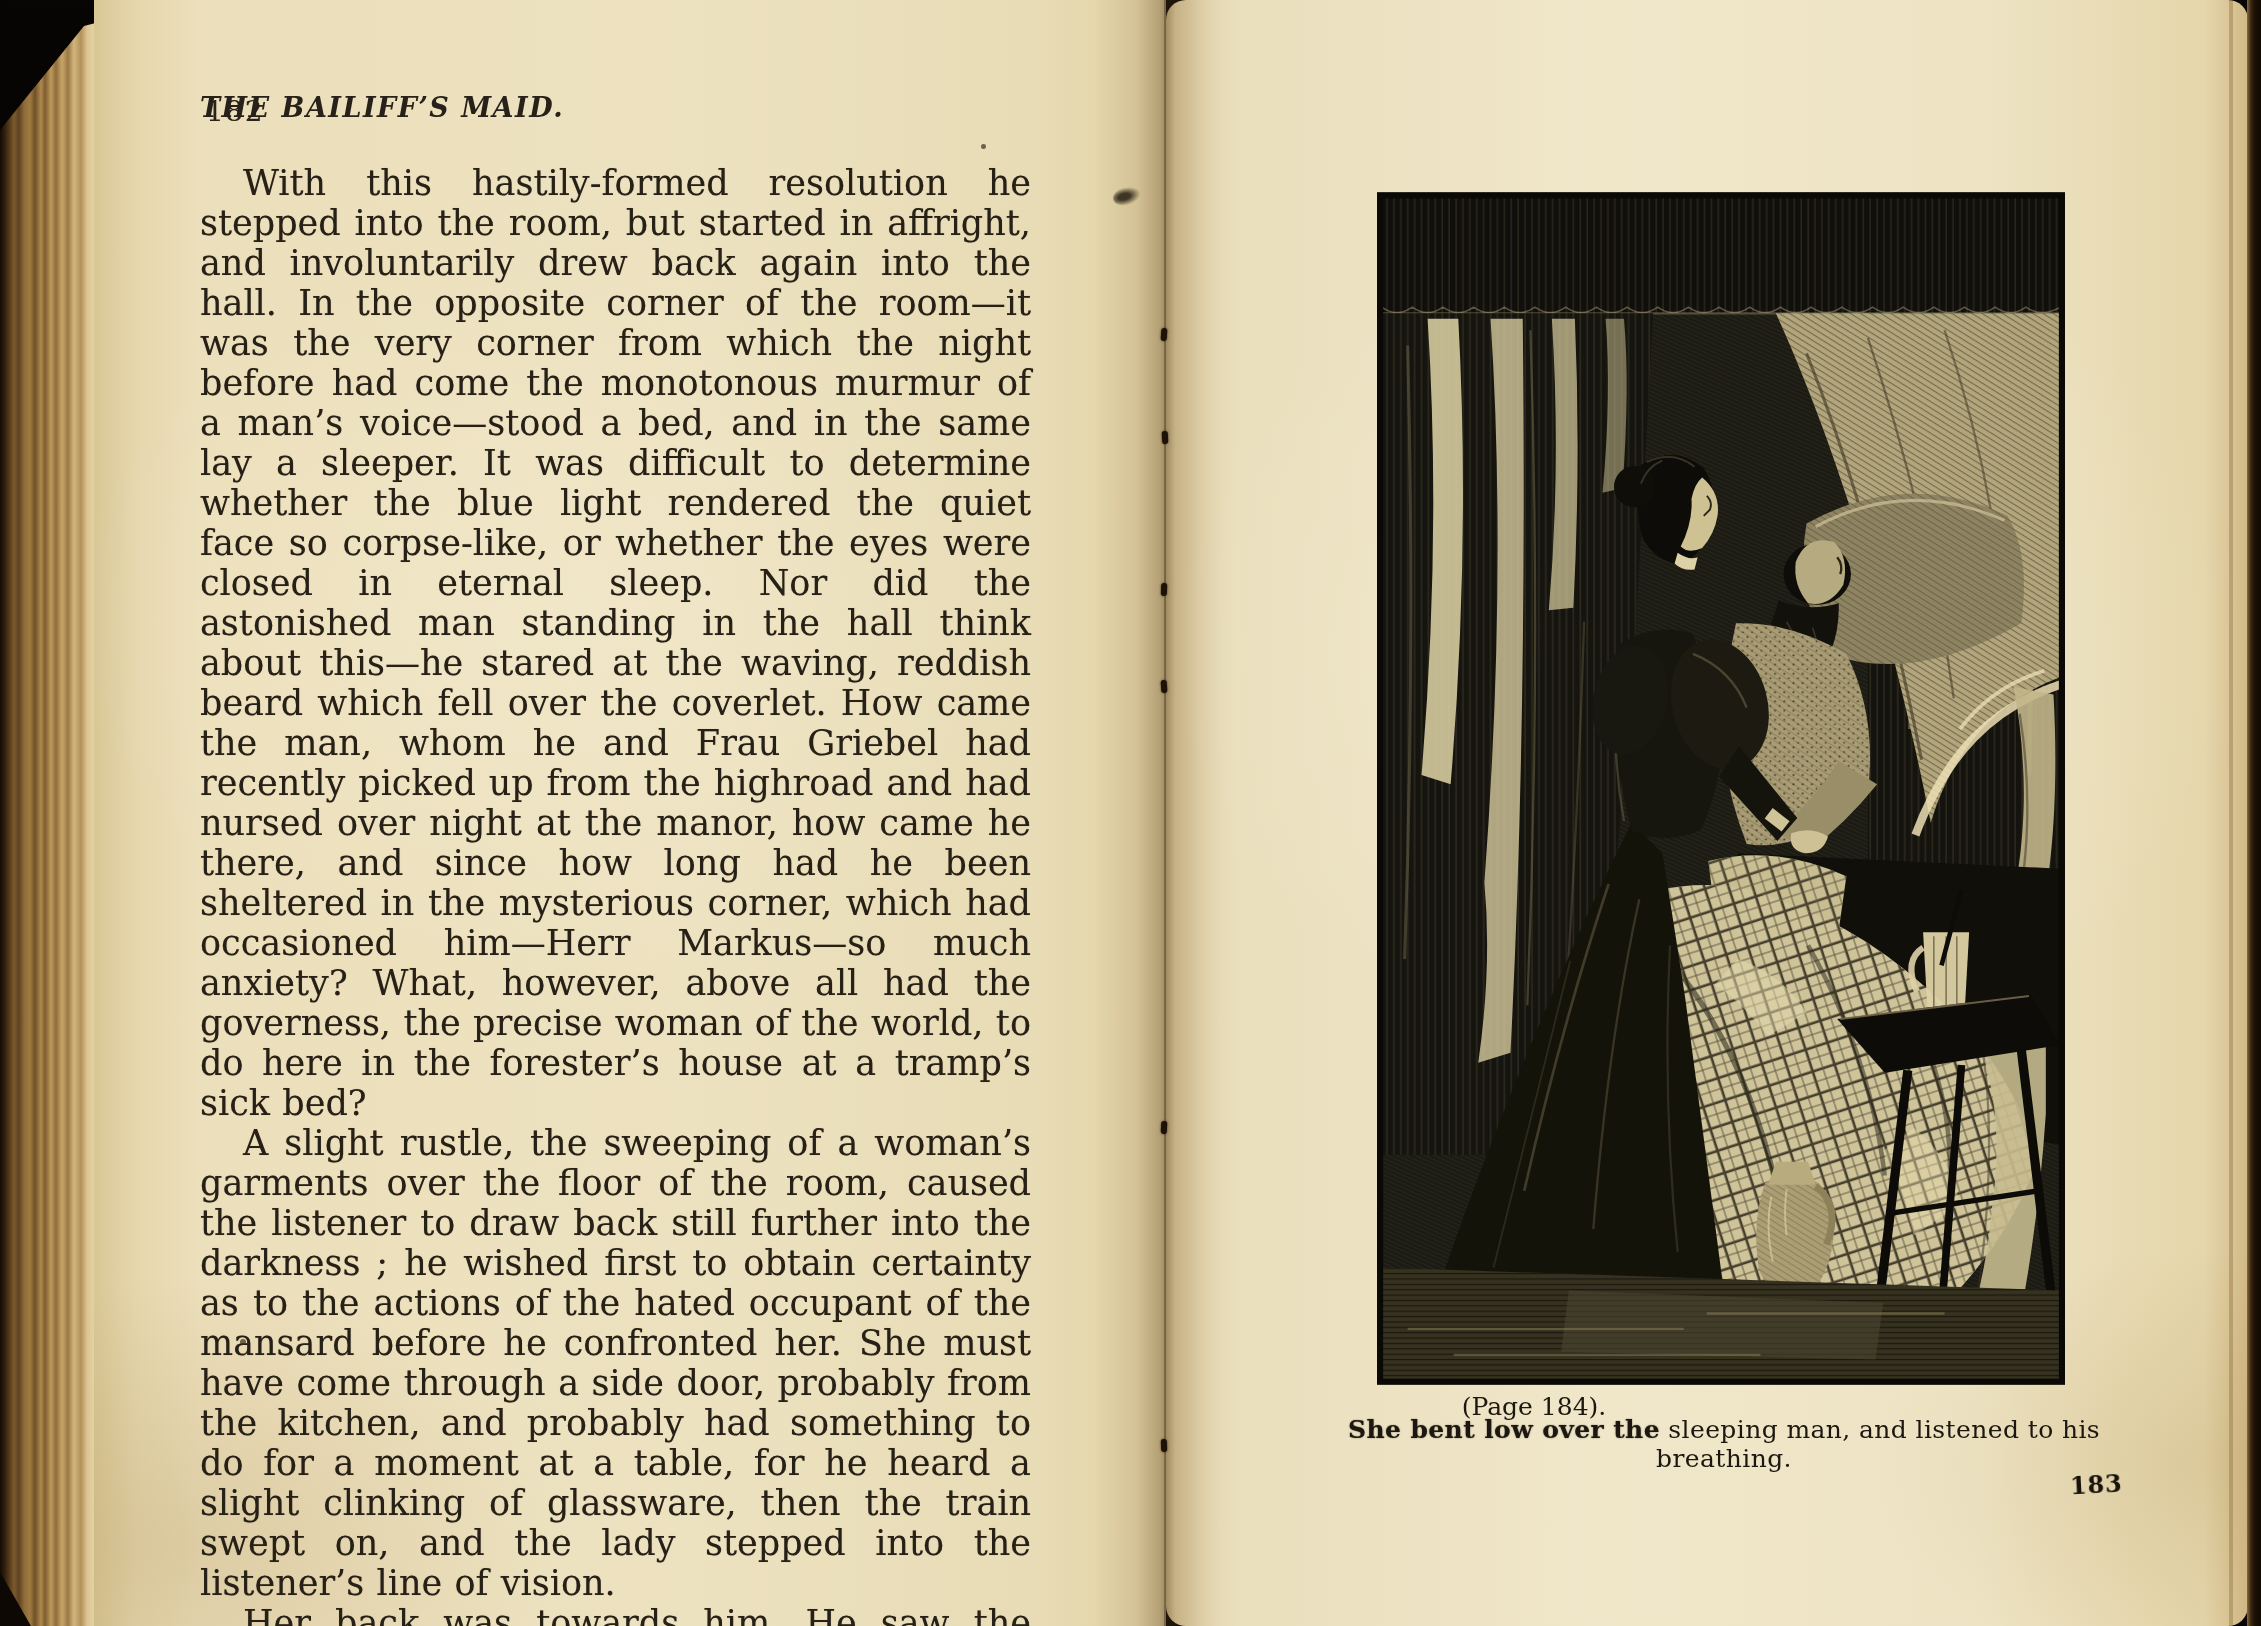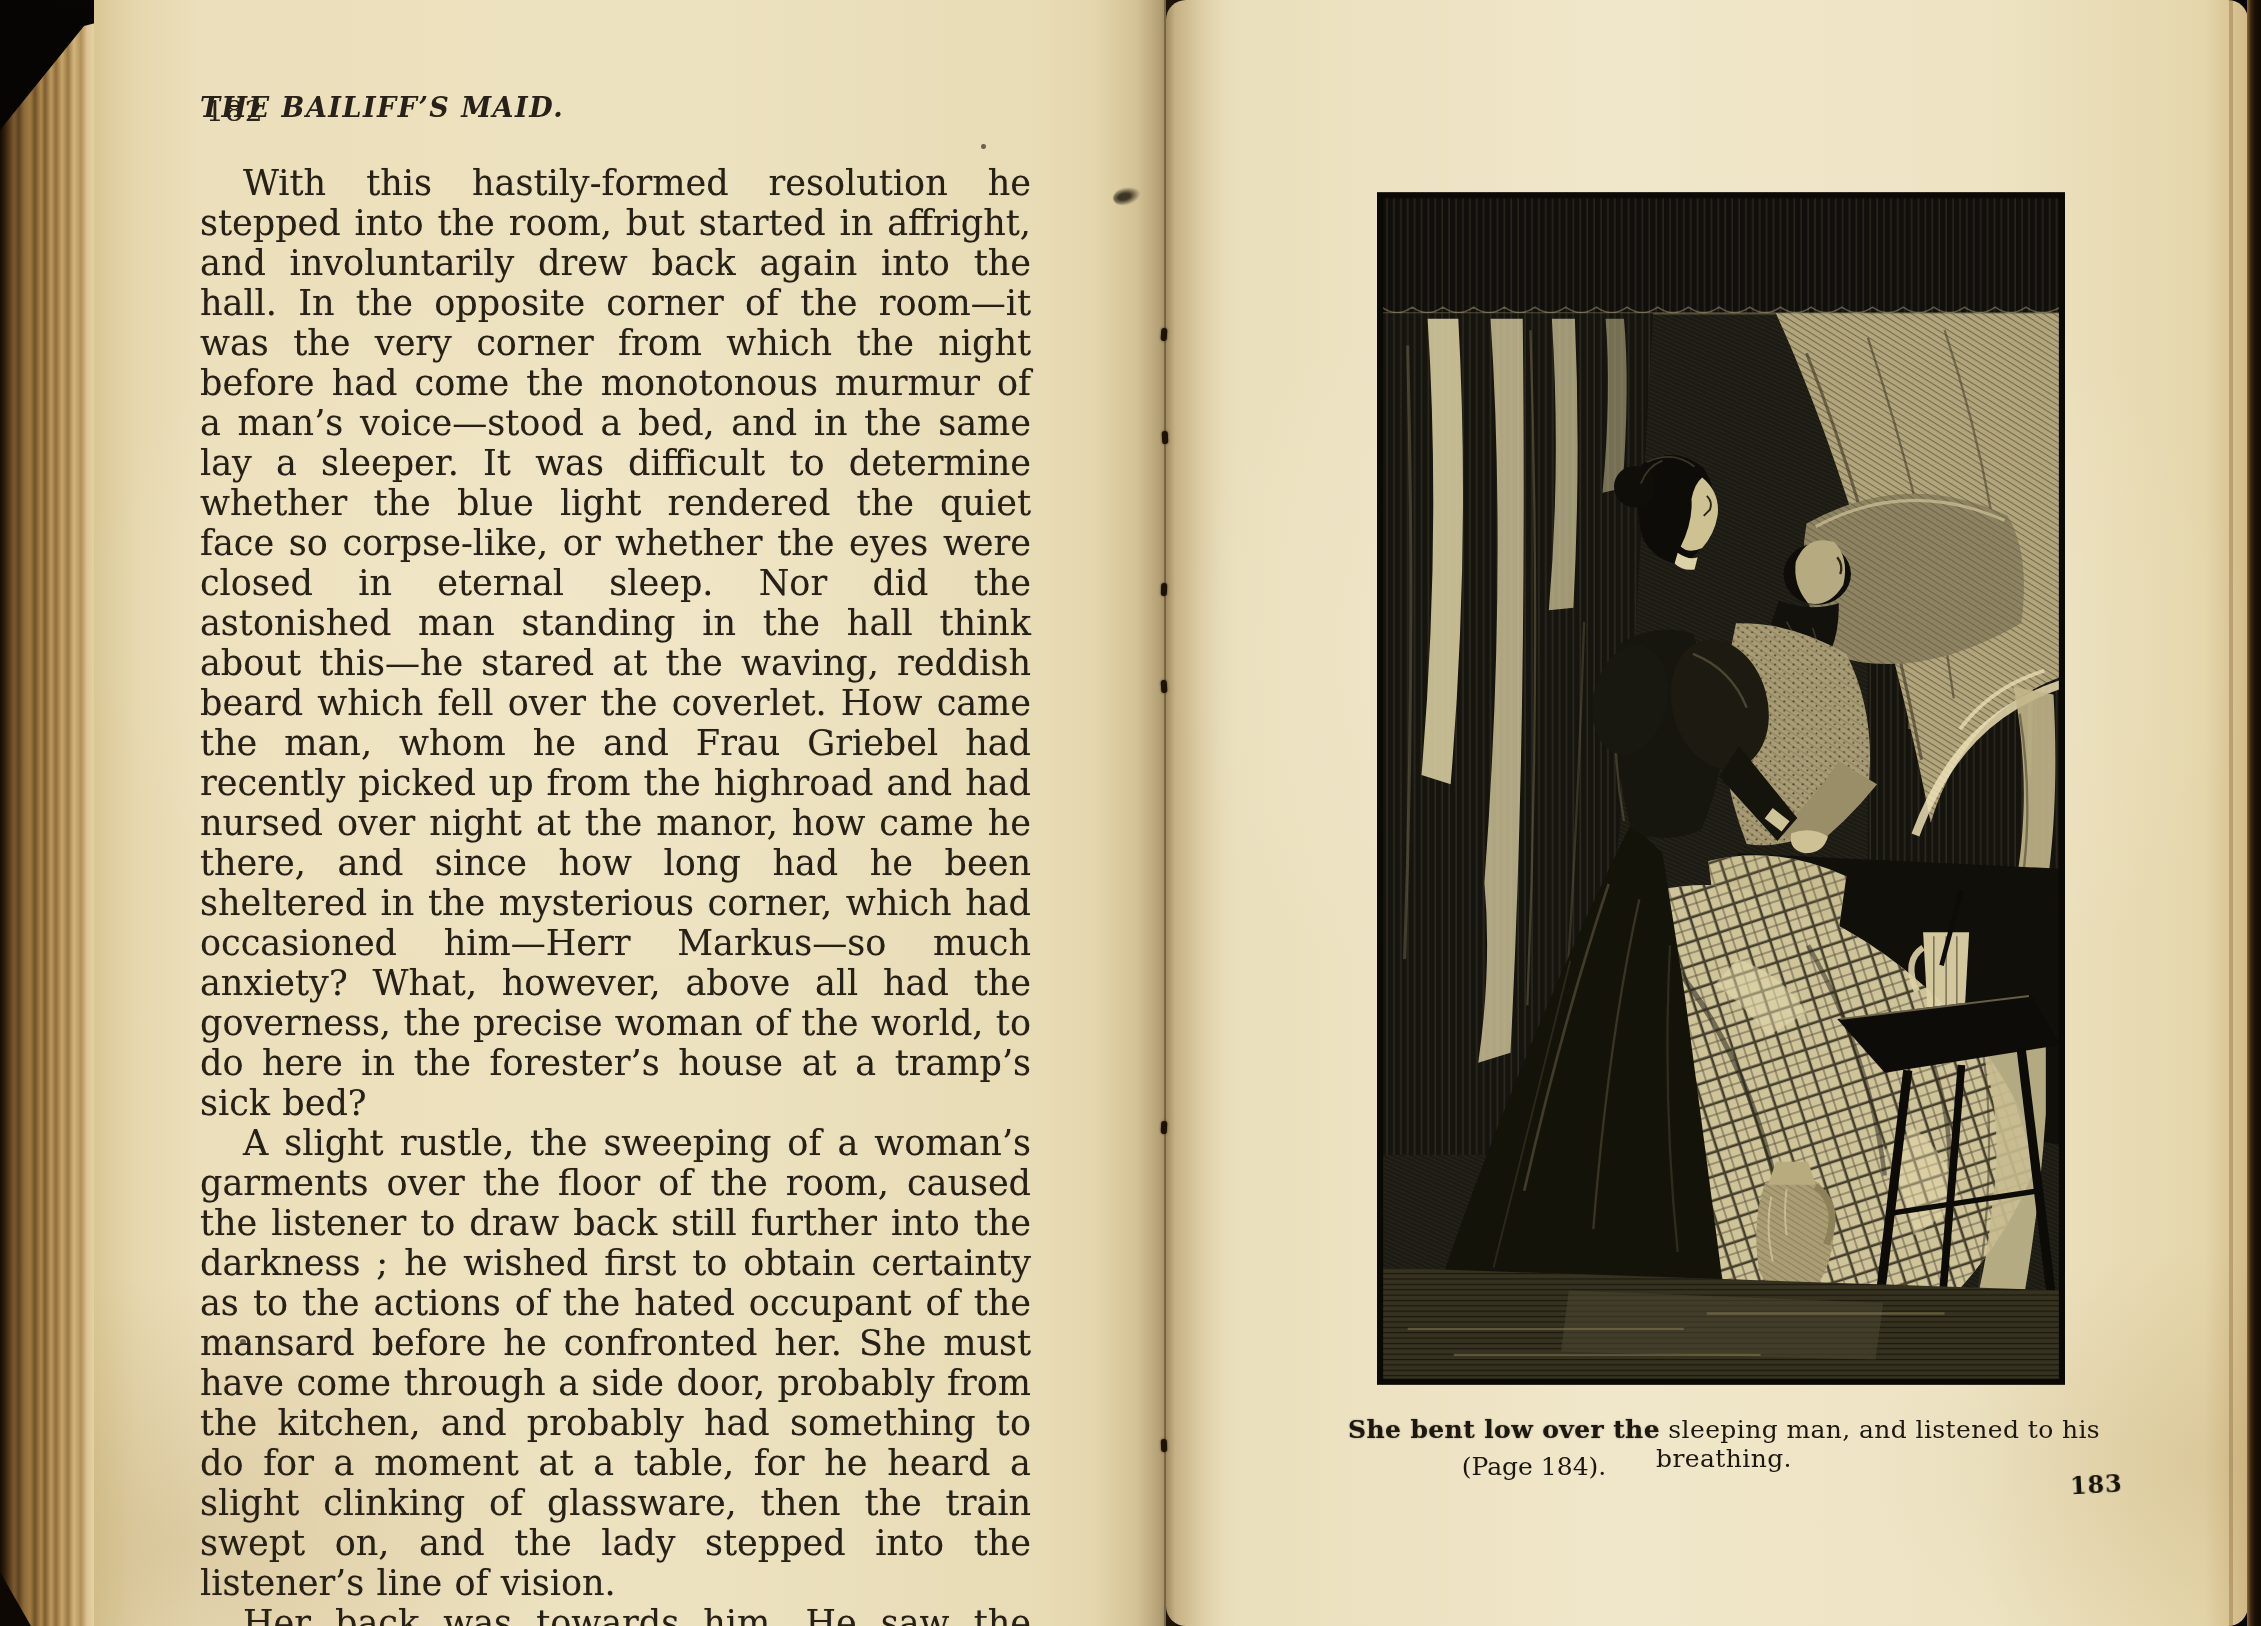--- a/index.html
+++ b/index.html
@@ -58,21 +58,21 @@
   .ink-smudge{position:absolute;left:1019px;top:187px;width:28px;height:18.4px;border-radius:50%;
     background:radial-gradient(ellipse at 40% 50%, rgba(25,20,13,.85) 25%, rgba(25,20,13,0) 70%);
     transform:rotate(-14deg);filter:blur(0.4px);}
   .speck{position:absolute;border-radius:50%;background:rgba(60,45,25,.7);}
 
   
   .illustration{position:absolute;left:211px;top:192px;width:688px;height:1193px;}
   .caption-line1{position:absolute;left:140px;top:1415px;width:836px;text-align:center;
     font-size:25px;color:#1c1710;letter-spacing:0.4px;}
   .caption-lead{font-weight:bold;text-shadow:0 0 1.5px rgba(28,23,16,.6);}
-  .caption-line2{position:absolute;left:153px;top:1452px;width:430px;text-align:center;
+  .caption-line2{position:absolute;left:153px;top:1392px;width:430px;text-align:center;
     font-size:25px;color:#1c1710;}
   .pagenum-right{position:absolute;left:904px;top:1470px;font-size:24px;font-weight:bold;
     color:#17120a;transform:rotate(-3deg);filter:blur(0.3px);letter-spacing:0.8px;}
 </style>
 </head>
 <body>
 
 <div class="book">
 
   <div class="edge-left"></div>

